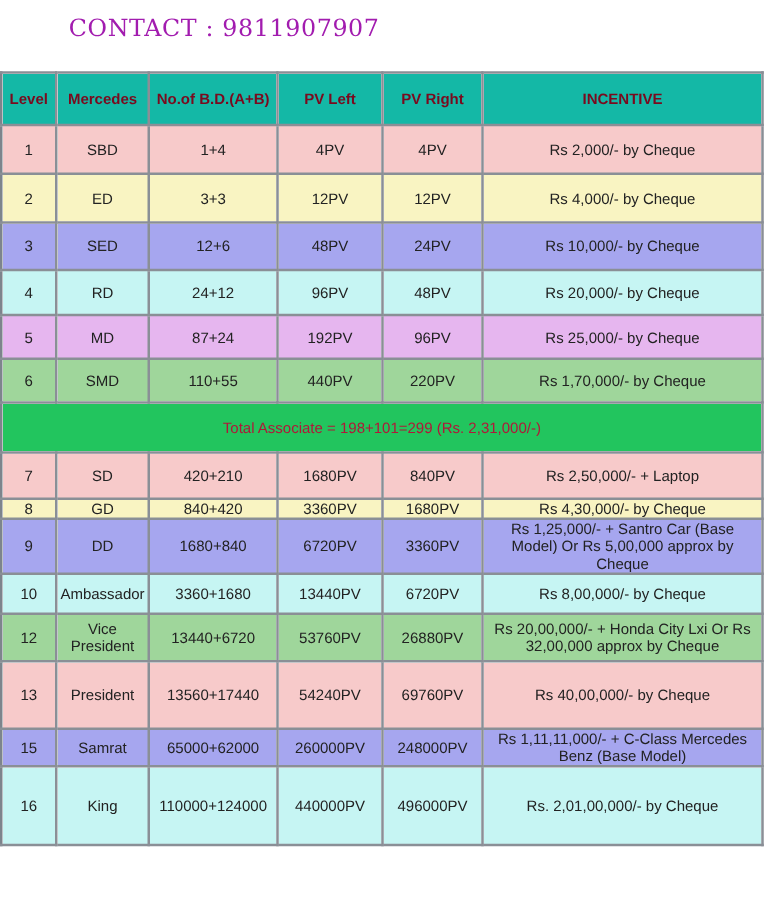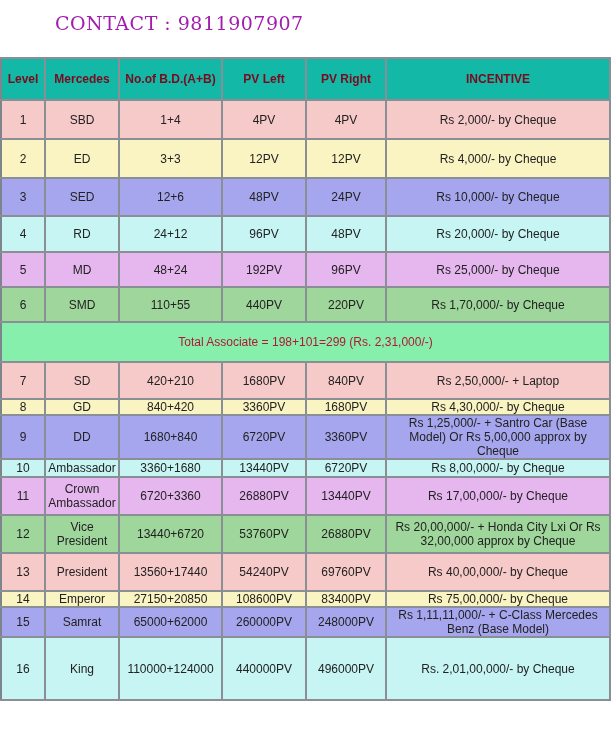--- a/index.html
+++ b/index.html
@@ -50,21 +50,21 @@
       font-size: 12px;
       height: 40px;
     }
     .c-pink td   { background: #f7caca; }
     .c-yellow td { background: #f9f4c2; }
     .c-purple td { background: #a6a6ef; }
     .c-cyan td   { background: #c6f5f3; }
     .c-violet td { background: #e6b6ef; }
     .c-green td  { background: #9fd69b; }
     .total td {
-      background: #86efac;
+      background: #22c55e;
       color: #b01839;
       height: 38px;
     }
     td.pos { white-space: normal; }
   </style>
 </head>
 <body>
 
 <div class="contact">CONTACT : 9811907907</div>
 
@@ -116,21 +116,21 @@
     <td>4</td>
     <td class="pos">RD</td>
     <td>24+12</td>
     <td>96PV</td>
     <td>48PV</td>
     <td>Rs 20,000/- by Cheque</td>
   </tr>
       <tr class="c-violet" style="height: 35px;">
     <td>5</td>
     <td class="pos">MD</td>
-    <td>48+24</td>
+    <td>87+24</td>
     <td>192PV</td>
     <td>96PV</td>
     <td>Rs 25,000/- by Cheque</td>
   </tr>
       <tr class="c-green" style="height: 35px;">
     <td>6</td>
     <td class="pos">SMD</td>
     <td>110+55</td>
     <td>440PV</td>
     <td>220PV</td>
@@ -160,59 +160,43 @@
     <td>Rs 4,30,000/- by Cheque</td>
   </tr>
       <tr class="c-purple" style="height: 43px;">
     <td>9</td>
     <td class="pos">DD</td>
     <td>1680+840</td>
     <td>6720PV</td>
     <td>3360PV</td>
     <td>Rs 1,25,000/- + Santro Car (Base Model) Or Rs 5,00,000 approx by Cheque</td>
   </tr>
-      <tr class="c-cyan" style="height: 18px; padding-left: 24px;">
+      <tr class="c-cyan" style="height: 32px; padding-left: 24px;">
     <td>10</td>
     <td class="pos">Ambassador</td>
     <td>3360+1680</td>
     <td>13440PV</td>
     <td>6720PV</td>
     <td>Rs 8,00,000/- by Cheque</td>
-  </tr>
-      <tr class="c-violet" style="height: 38px;">
-    <td>11</td>
-    <td class="pos">Crown Ambassador</td>
-    <td>6720+3360</td>
-    <td>26880PV</td>
-    <td>13440PV</td>
-    <td>Rs 17,00,000/- by Cheque</td>
   </tr>
       <tr class="c-green" style="height: 38px; margin-top: 13px;">
     <td>12</td>
     <td class="pos">Vice President</td>
     <td>13440+6720</td>
     <td>53760PV</td>
     <td>26880PV</td>
     <td>Rs 20,00,000/- + Honda City Lxi Or Rs 32,00,000 approx by Cheque</td>
   </tr>
-      <tr class="c-pink" style="height: 38px;">
+      <tr class="c-pink" style="height: 54px;">
     <td>13</td>
     <td class="pos">President</td>
     <td>13560+17440</td>
     <td>54240PV</td>
     <td>69760PV</td>
     <td>Rs 40,00,000/- by Cheque</td>
-  </tr>
-      <tr class="c-yellow" style="height: 15px;">
-    <td>14</td>
-    <td class="pos">Emperor</td>
-    <td>27150+20850</td>
-    <td>108600PV</td>
-    <td>83400PV</td>
-    <td>Rs 75,00,000/- by Cheque</td>
   </tr>
       <tr class="c-purple" style="height: 24px; margin-top: 12px;">
     <td>15</td>
     <td class="pos">Samrat</td>
     <td>65000+62000</td>
     <td>260000PV</td>
     <td>248000PV</td>
     <td>Rs 1,11,11,000/- + C-Class Mercedes Benz (Base Model)</td>
   </tr>
       <tr class="c-cyan" style="height: 63px;">

